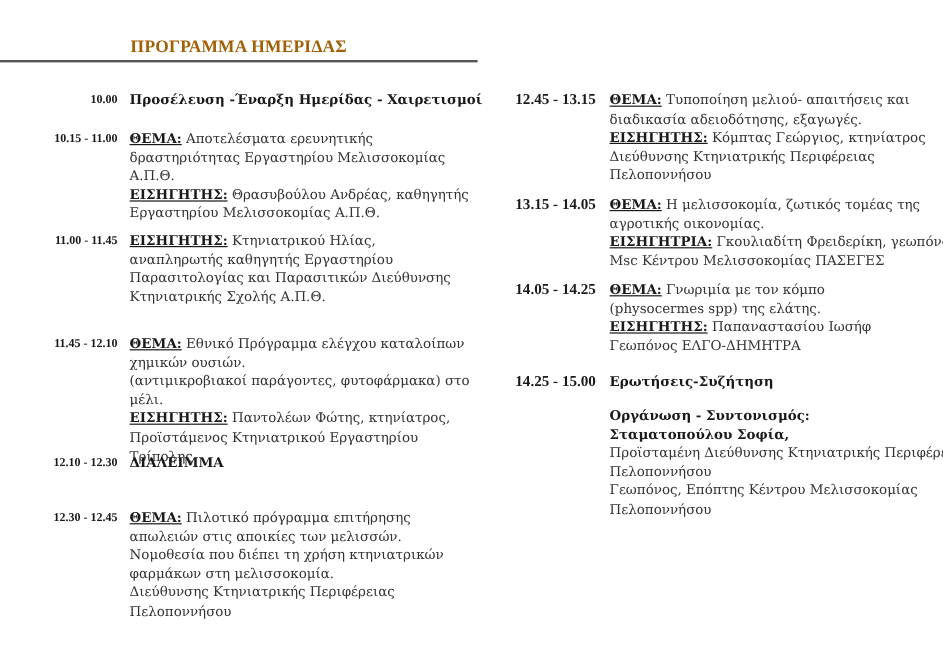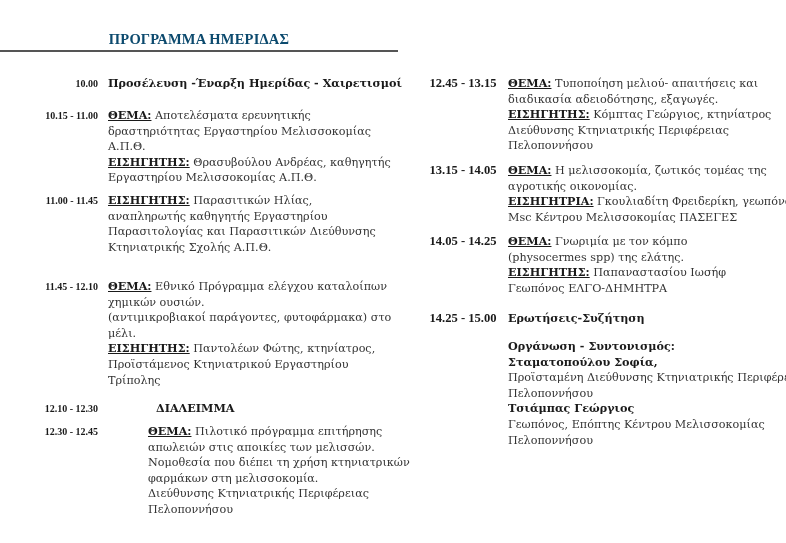--- a/index.html
+++ b/index.html
@@ -18,21 +18,21 @@
     .title {
       position: absolute;
       left: 0;
       width: 398px;
       top: 31px;
       text-align: center;
       font-family: "Liberation Serif", "DejaVu Serif", serif;
       font-weight: bold;
       font-size: 14.5px;
       letter-spacing: 0.2px;
-      color: #0c4a6e;
+      color: #a16207;
     }
     .rule {
       position: absolute;
       left: 0;
       top: 50px;
       width: 398px;
       height: 2px;
       background: #555;
     }
     .col {
@@ -115,48 +115,48 @@
       <span class="line plain">δραστηριότητας Εργαστηρίου Μελισσοκομίας</span>
       <span class="line plain">Α.Π.Θ.</span>
       <span class="line"><span class="lbl">ΕΙΣΗΓΗΤΗΣ:</span> <span class="plain">Θρασυβούλου Ανδρέας, καθηγητής</span></span>
       <span class="line plain">Εργαστηρίου Μελισσοκομίας Α.Π.Θ.</span>
     </div>
   </div>
 
   <div class="entry" style="top:117px;position:absolute;width:400px;">
     <span class="time">11.00 - 11.45</span>
     <div class="content">
-      <span class="line"><span class="lbl">ΕΙΣΗΓΗΤΗΣ:</span> <span class="plain">Παρασιτικών Ηλίας,</span></span>
+      <span class="line"><span class="lbl">ΕΙΣΗΓΗΤΗΣ:</span> <span class="plain">Κτηνιατρικού Ηλίας,</span></span>
       <span class="line plain">αναπληρωτής καθηγητής Εργαστηρίου</span>
       <span class="line plain">Παρασιτολογίας και Παρασιτικών Διεύθυνσης</span>
       <span class="line plain">Κτηνιατρικής Σχολής Α.Π.Θ.</span>
     </div>
   </div>
 
   <div class="entry" style="top:203px;position:absolute;width:400px;">
     <span class="time">11.45 - 12.10</span>
     <div class="content">
       <span class="line"><span class="lbl">ΘΕΜΑ:</span> <span class="plain">Εθνικό Πρόγραμμα ελέγχου καταλοίπων</span></span>
       <span class="line plain">χημικών ουσιών.</span>
       <span class="line plain">(αντιμικροβιακοί παράγοντες, φυτοφάρμακα) στο</span>
       <span class="line plain">μέλι.</span>
       <span class="line"><span class="lbl">ΕΙΣΗΓΗΤΗΣ:</span> <span class="plain">Παντολέων Φώτης, κτηνίατρος,</span></span>
       <span class="line plain">Προϊστάμενος Κτηνιατρικού Εργαστηρίου</span>
       <span class="line plain">Τρίπολης</span>
     </div>
   </div>
 
-  <div class="entry" style="top:325px;position:absolute;width:400px;padding-left:48px;">
+  <div class="entry" style="top:302px;position:absolute;width:400px;">
     <span class="time">12.10 - 12.30</span>
     <div class="content">
       <span class="line strong-line">ΔΙΑΛΕΙΜΜΑ</span>
     </div>
   </div>
 
-  <div class="entry" style="top:348px;position:absolute;width:400px;padding-left:40px;">
+  <div class="entry" style="top:348px;position:absolute;width:400px;">
     <span class="time">12.30 - 12.45</span>
     <div class="content">
       <span class="line"><span class="lbl">ΘΕΜΑ:</span> <span class="plain">Πιλοτικό πρόγραμμα επιτήρησης</span></span>
       <span class="line plain">απωλειών στις αποικίες των  μελισσών.</span>
       <span class="line plain">Νομοθεσία που διέπει τη χρήση κτηνιατρικών</span>
       <span class="line plain">φαρμάκων στη μελισσοκομία.</span>
       <span class="line plain">Διεύθυνσης Κτηνιατρικής Περιφέρειας</span>
       <span class="line plain">Πελοποννήσου</span>
     </div>
   </div>
@@ -201,18 +201,17 @@
       <span class="line strong-line">Ερωτήσεις-Συζήτηση</span>
     </div>
   </div>
 
   <div class="entry" style="top:263px;position:absolute;width:386px;">
     <div class="content">
       <span class="line strong-line">Οργάνωση - Συντονισμός:</span>
       <span class="line strong-line">Σταματοπούλου Σοφία,</span>
       <span class="line plain">Προϊσταμένη Διεύθυνσης Κτηνιατρικής Περιφέρειας</span>
       <span class="line plain">Πελοποννήσου</span>
-      <span class="line strong-line">Τσιάμπας Γεώργιος</span>
       <span class="line plain">Γεωπόνος, Επόπτης Κέντρου Μελισσοκομίας</span>
       <span class="line plain">Πελοποννήσου</span>
     </div>
   </div>
 </div>
 
 </body></html>

